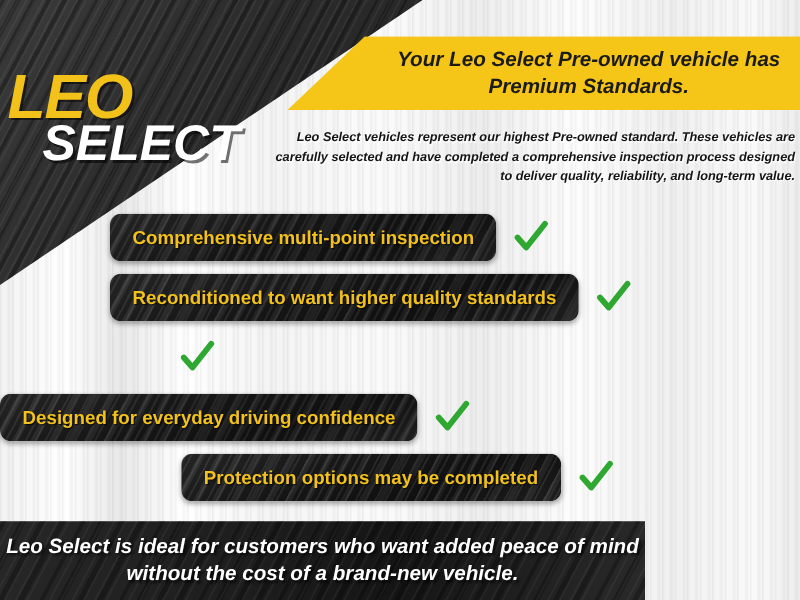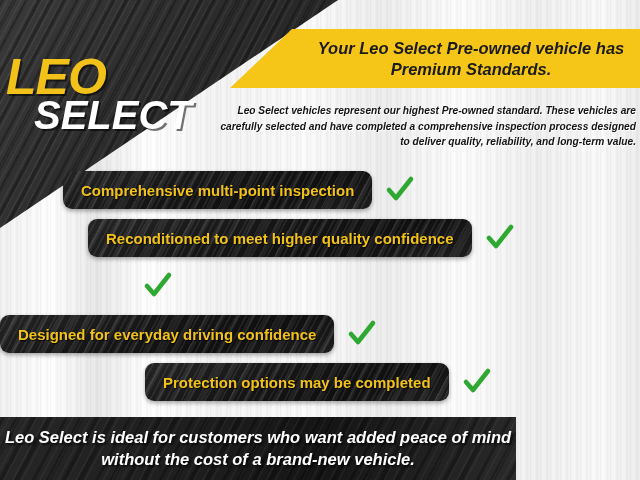--- a/index.html
+++ b/index.html
@@ -223,34 +223,34 @@
   </div>
 
   <div class="banner">
     <span class="banner-text">Your Leo Select Pre-owned vehicle has Premium Standards.</span>
   </div>
 
   <p class="intro">Leo Select vehicles represent our highest Pre-owned standard. These vehicles are carefully selected and have completed a comprehensive inspection process designed to deliver quality, reliability, and long-term value.</p>
 
   <div class="features">
 
-    <div class="feature-row" style="padding-left:63px">
+    <div class="feature-row" style="padding-left:88px">
       <div class="pill">
         <span class="pill-label">Comprehensive multi-point inspection</span>
       </div>
       <span class="check">
         <svg width="30" height="30" viewBox="0 0 30 30">
             <path d="M4 15 L11 23 L26 4" stroke="#2FA832" stroke-width="4.6" fill="none" stroke-linecap="round" stroke-linejoin="round"></path>
           </svg>
       </span>
     </div>
 
     <div class="feature-row" style="padding-left:88px">
       <div class="pill">
-        <span class="pill-label">Reconditioned to meet higher quality confidence</span>
+        <span class="pill-label">Reconditioned to want higher quality standards</span>
       </div>
       <span class="check">
         <svg width="30" height="30" viewBox="0 0 30 30">
             <path d="M4 15 L11 23 L26 4" stroke="#2FA832" stroke-width="4.6" fill="none" stroke-linecap="round" stroke-linejoin="round"></path>
           </svg>
       </span>
     </div>
 
     <div class="feature-row" style="padding-left:130px">
       <span class="check">

